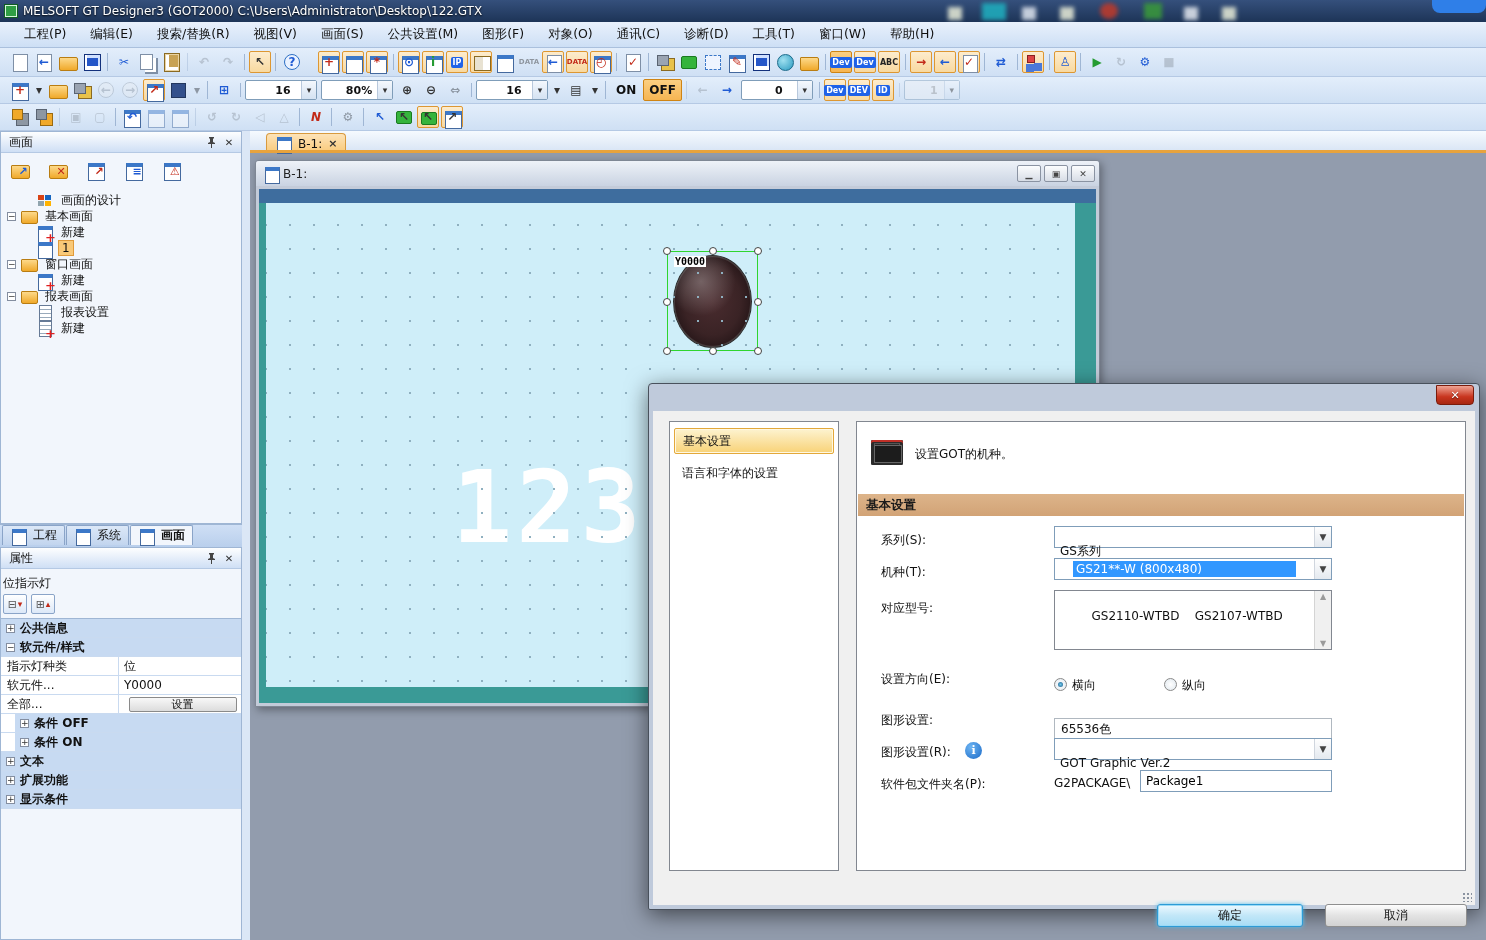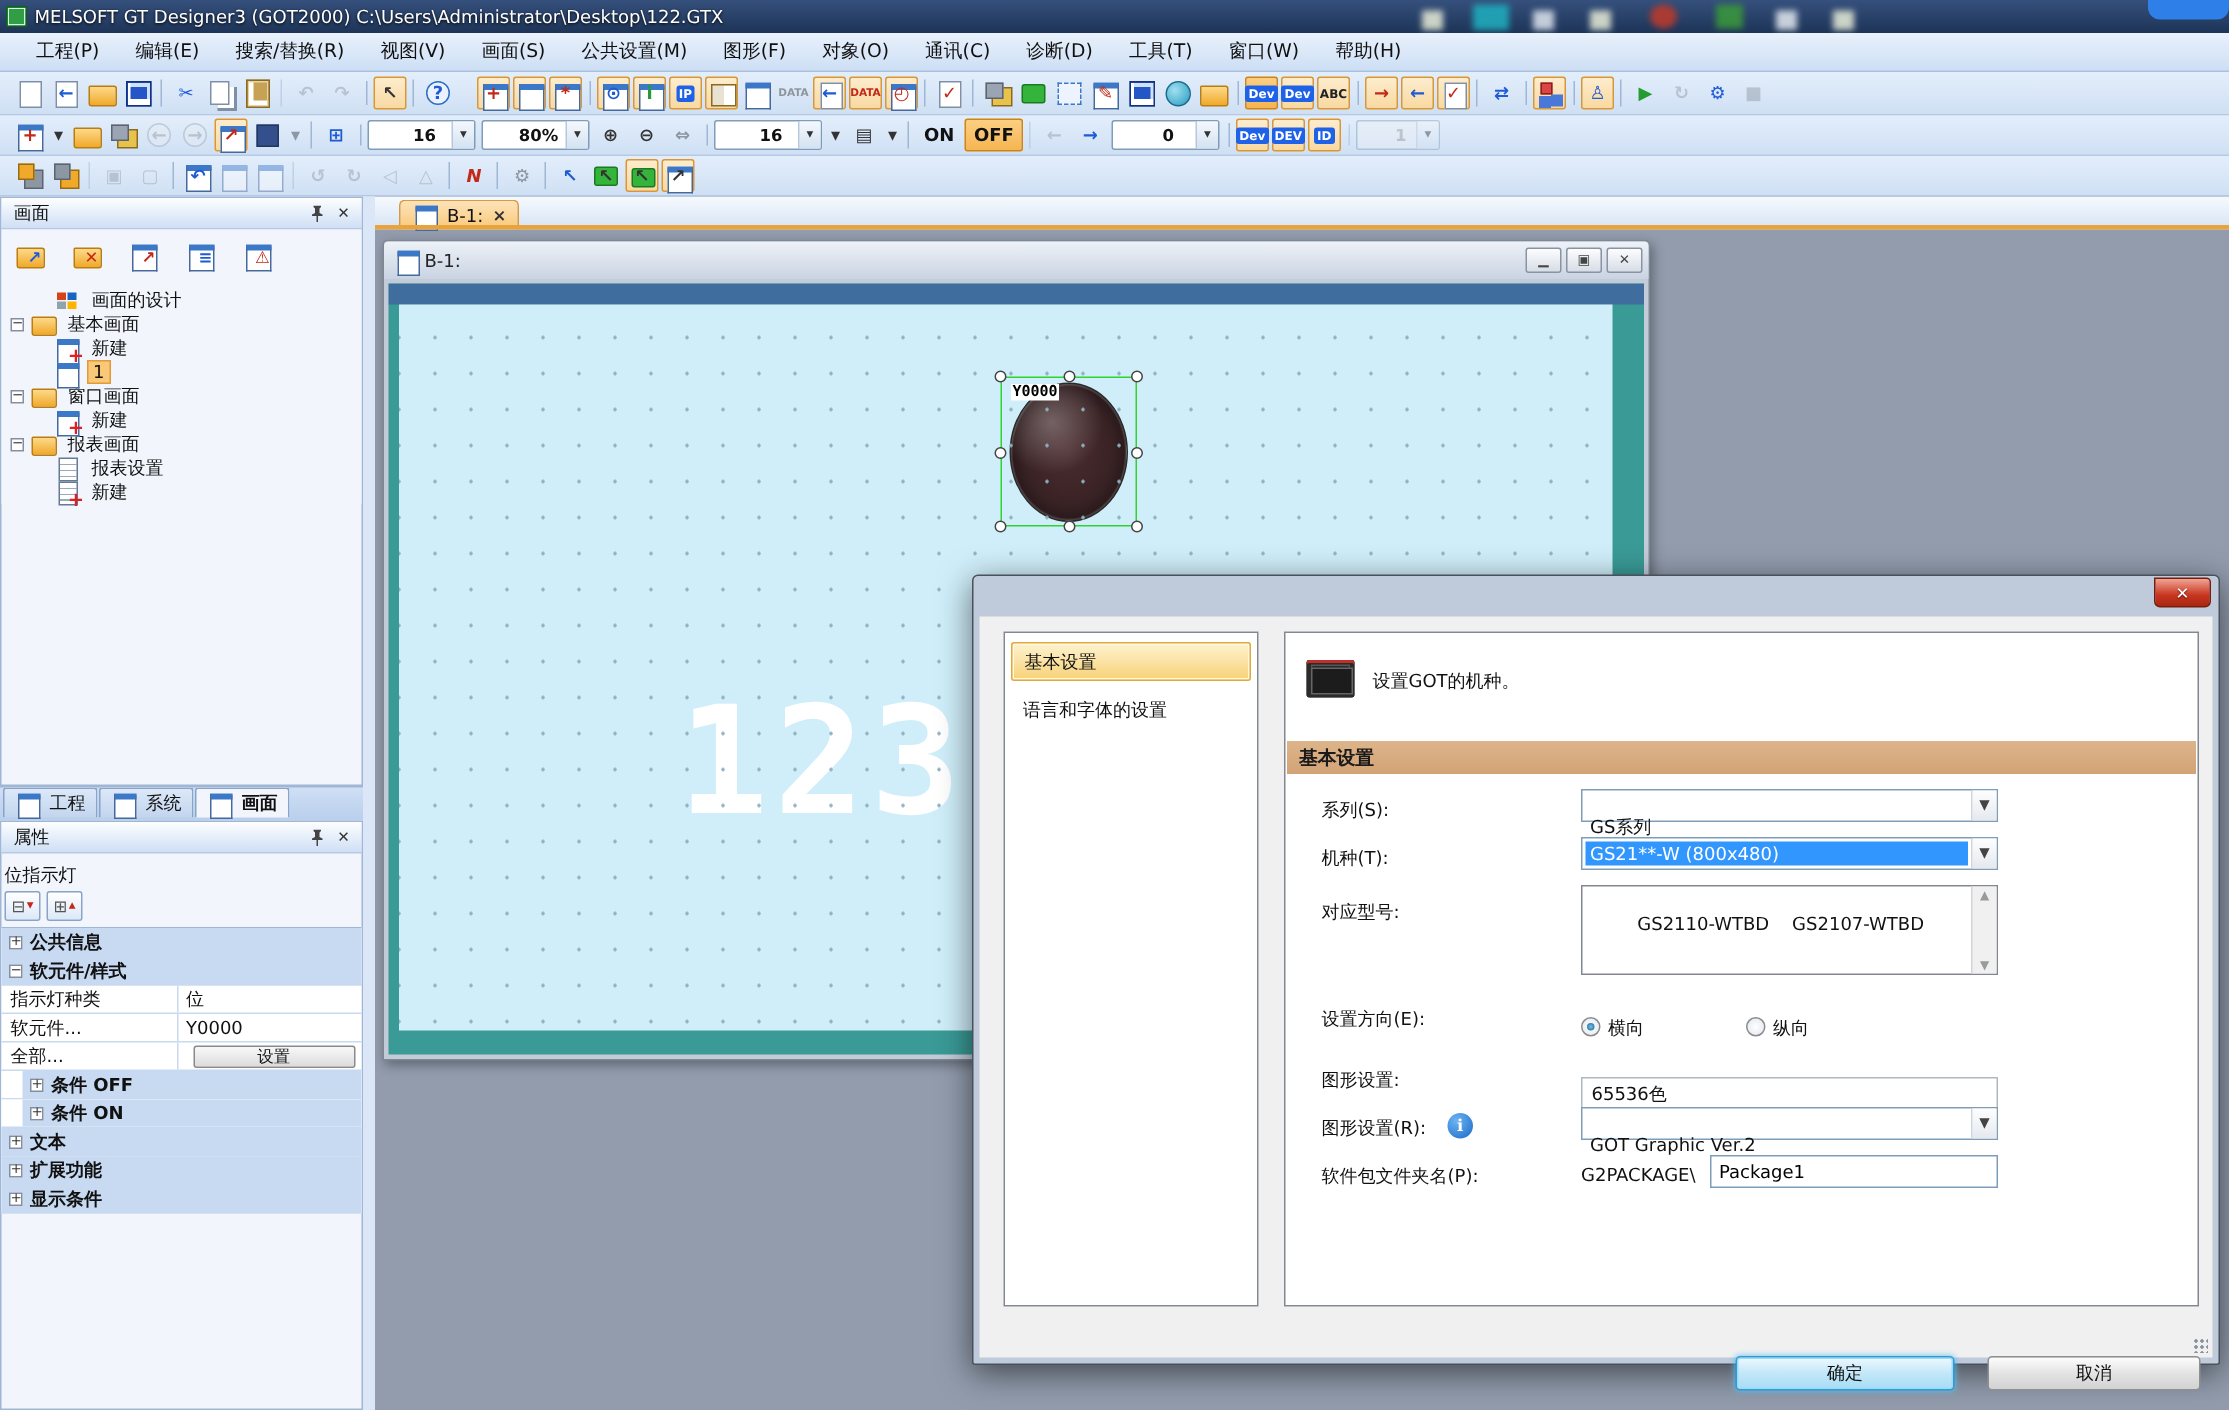--- a/index.html
+++ b/index.html
@@ -150,21 +150,21 @@
   .nav-item.sel { background:linear-gradient(#fdf3d0,#f8d277); border:1px solid #e3a83a; box-shadow:inset 0 0 0 1px #fff8e2; border-radius:2px; }
   .dlg-main { position:absolute; left:203px; top:10px; width:610px; height:450px; background:#fff; border:1px solid #828790; }
   .hmi-ico { position:absolute; left:14px; top:18px; width:32px; height:25px; background:#2b2b2b; border-radius:2px;
     box-shadow:inset 0 2px 0 #c03028, inset 0 0 0 3px #2b2b2b, inset 0 0 0 4px #555; }
   .hmi-ico::after{content:'';position:absolute;left:3px;top:5px;width:26px;height:16px;background:#1c1c1c;border:1px solid #666}
   .dlg-desc { position:absolute; left:58px; top:24px; font-size:12px; }
   .dlg-section { position:absolute; left:1px; top:72px; width:606px; height:22px; background:linear-gradient(#ddb48a,#d2a376); display:flex; align-items:center; padding-left:8px; font-weight:bold; font-size:12.5px; color:#1a1a1a; }
   .f-label { position:absolute; left:24px; font-size:12px; }
   .combo { position:absolute; left:197px; width:278px; height:22px; background:#fff; border:1px solid #7f9db9; display:flex; align-items:center; }
   .combo .ct { flex:1; padding-left:5px; font-size:12px; white-space:pre;margin-top:28px; }
-  .combo .ct.hl-sel { background:#3197ff; color:#fff; margin:2px; padding:1px 3px; }
+  .combo .ct.hl-sel { background:#3197ff; color:#fff; margin:18px; padding:1px 3px; }
   .combo .ca { width:17px; align-self:stretch; display:flex; align-items:center; justify-content:center; font-size:9px; color:#444; background:linear-gradient(#fefefe,#e4e9ef); border-left:1px solid #d0d6de; }
   .listbox { position:absolute; left:197px; width:278px; height:60px; background:#fff; border:1px solid #828790; font-size:12px; white-space:pre; padding:4px 0 0 6px; }
   .lb-scroll { position:absolute; right:0; top:0; bottom:0; width:17px; background:#f0f0f0; border-left:1px solid #d4d4d4; display:flex; flex-direction:column; justify-content:space-between; align-items:center; padding:1px 0; color:#9a9a9a; font-size:8px; }
   .radio { width:13px; height:13px; border-radius:50%; border:1px solid #8a8a8a; background:radial-gradient(#fff,#dfe7ee); display:inline-block; vertical-align:-2px; margin-right:5px; position:relative;}
   .radio.on::after { content:''; position:absolute; left:3px; top:3px; width:5px; height:5px; border-radius:50%; background:radial-gradient(#6ec6e8,#1a5a8a); }
   .infoico { position:absolute; left:108px; width:17px; height:17px; border-radius:50%; background:radial-gradient(circle at 35% 30%,#6db4f2,#1a6ac8); color:#fff; font-weight:bold; font-size:11px; font-family:"DejaVu Serif",serif; display:flex; align-items:center; justify-content:center; }
   .textbox { position:absolute; left:197px; width:278px; height:22px; background:#fff; border:1px solid #b0b8c0; font-size:12px; display:flex; align-items:center; padding-left:6px; }
   .pkg-prefix { position:absolute; left:197px; font-size:12px; }
   .pkg-input { position:absolute; left:283px; width:192px; height:22px; border:1px solid #7f9db9; font-size:12px; padding-left:5px; font-family:inherit; background:#fff;}
   .dlg-btn { position:absolute; height:23px; font-size:12px; display:flex; align-items:center; justify-content:center; border-radius:3px; }

